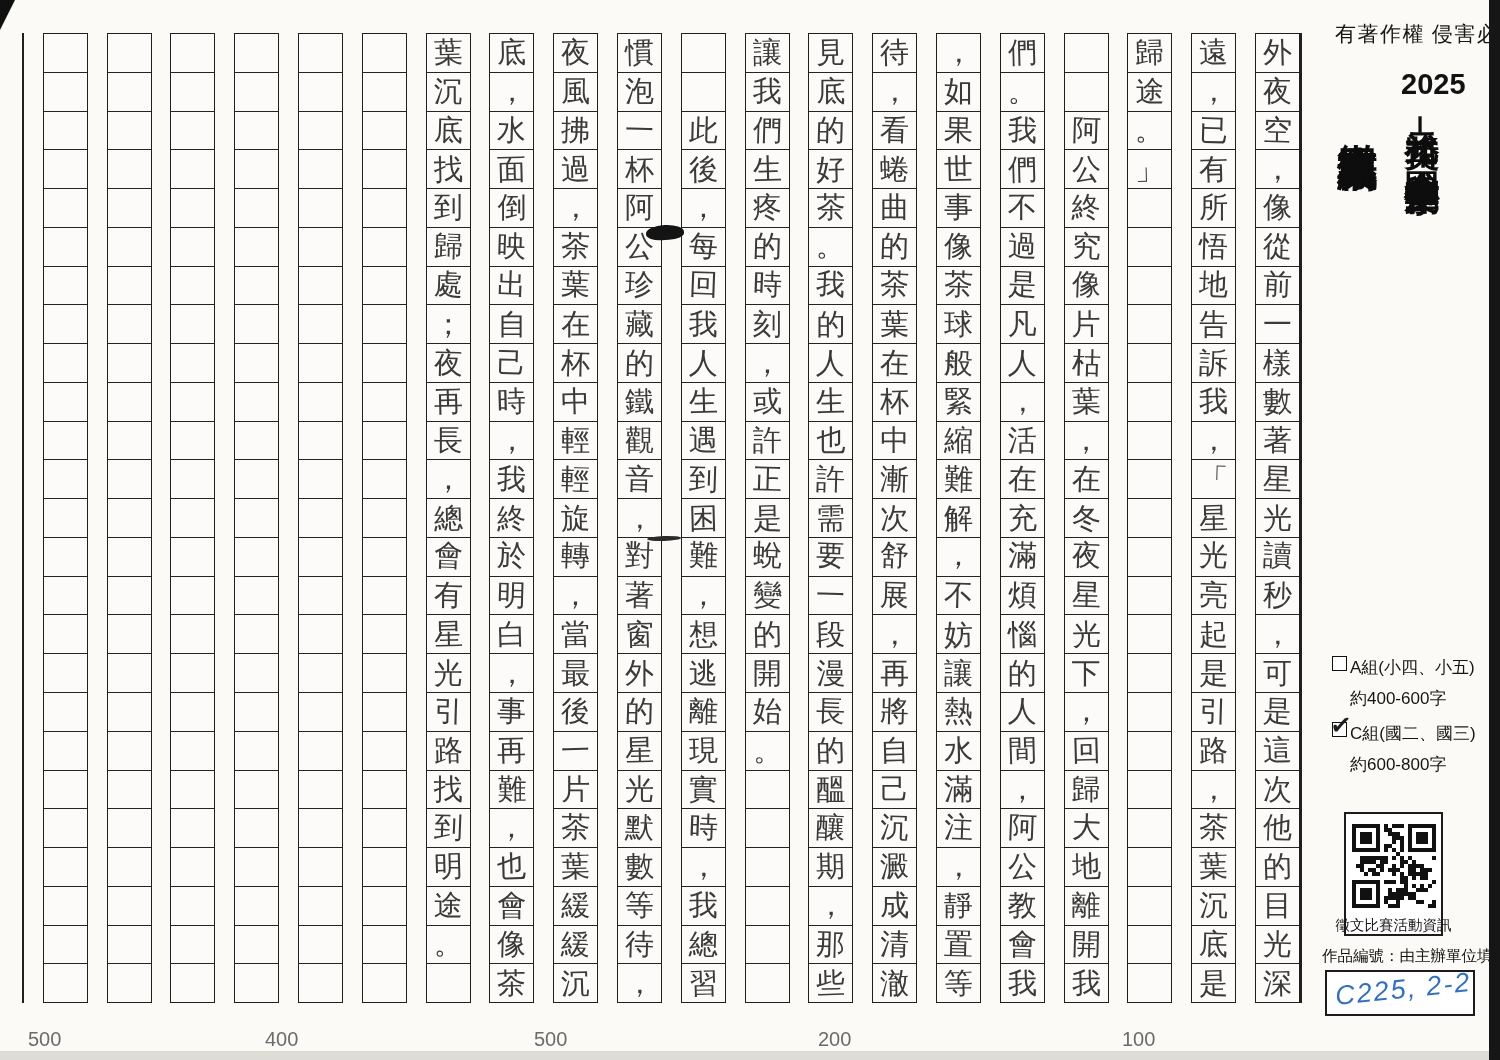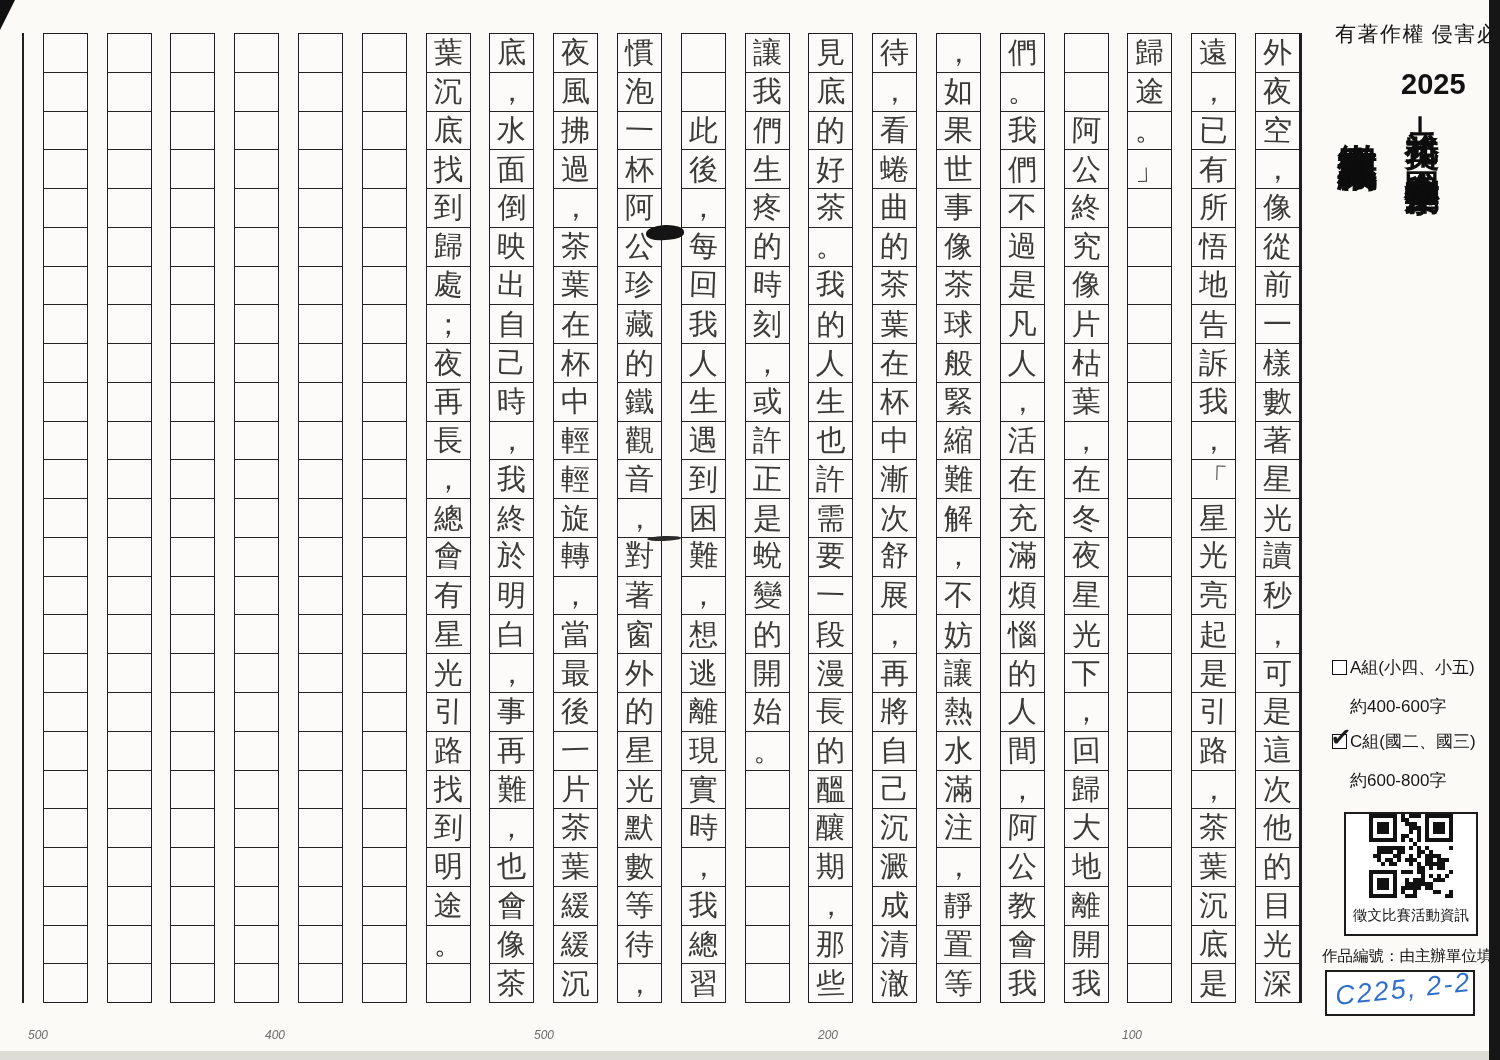--- a/index.html
+++ b/index.html
@@ -24,38 +24,38 @@
   .copyright{position:absolute;left:1307px;top:20px;font-family:"Liberation Serif",serif;
              font-size:21px;letter-spacing:1.5px;color:#171717;white-space:nowrap;margin-left:28px;}
   .year{position:absolute;left:1401px;top:68px;font-size:29px;font-weight:600;color:#121212;}
   .title-main{position:absolute;left:1405px;top:104px;writing-mode:vertical-rl;
               font-size:35px;font-weight:700;line-height:1;letter-spacing:1px;color:#0d0d0d;}
   .title-sub{position:absolute;left:1338px;top:112px;writing-mode:vertical-rl;
              font-size:40px;font-weight:700;line-height:1;letter-spacing:1px;color:#0d0d0d;}
 
   .groups{position:absolute;left:1332px;top:656px;width:160px;}
   .group-item{margin-bottom:12px;}
-  .group-row{display:flex;align-items:center;}
+  .group-row{display:flex;}
   .gbox{width:13px;height:13px;border:1.7px solid #111;margin-right:3px;position:relative;flex:none;background:#fff;}
   .tick{position:absolute;left:-3px;top:-13px;font-size:26px;color:#1d1d1d;transform:rotate(6deg);font-weight:700;}
   .glabel{font-size:17px;white-space:nowrap;color:#151515;}
-  .gsub{font-size:17px;margin-left:18px;margin-top:16px;color:#151515;}
+  .gsub{font-size:17px;margin-left:18px;margin-top:8px;color:#151515;}
 
-  .qrbox{position:absolute;left:1344px;top:812px;width:134px;height:124px;border:2px solid #1c1c1c;
-         box-sizing:border-box;display:flex;flex-direction:column;align-items:center;padding-top:0;background:#fff;}
+  .qrbox{position:absolute;left:1344px;top:812px;width:99px;height:124px;border:2px solid #1c1c1c;
+         box-sizing:border-box;display:flex;flex-direction:column;align-items:center;padding-top:10px;background:#fff;}
   .qrcaption{font-size:14.5px;margin-top:4px;white-space:nowrap;color:#141414;}
 
   .worklabel{position:absolute;left:1322px;top:946px;font-size:15.5px;color:#141414;white-space:nowrap;}
   .workbox{position:absolute;left:1325px;top:970px;width:150px;height:46px;border:2px solid #1c1c1c;
            box-sizing:border-box;background:#fff;}
   .workvalue{position:absolute;left:8px;top:2px;color:#2e6fce;font-size:27px;font-style:italic;
              letter-spacing:2px;transform:rotate(-6deg);white-space:nowrap;}
 
   
-  .rm{position:absolute;top:1028px;font-size:12px;color:#6b6b6b;font-style:italic;}
+  .rm{position:absolute;top:1028px;font-size:20px;color:#6b6b6b;}
   .rm-0{left:28px}.rm-1{left:265px}.rm-2{left:534px}.rm-3{left:818px}.rm-4{left:1122px}
 
   
   .scan-right{position:absolute;right:0;top:0;width:11px;height:100%;background:#161616;}
   .scan-corner{position:absolute;left:0;top:0;width:0;height:0;
                border-top:30px solid #101010;border-right:15px solid transparent;}
   .scan-bottom{position:absolute;left:0;bottom:0;width:100%;height:9px;background:#dedcd7;}
   .blot1{position:absolute;left:646px;top:225px;width:38px;height:15px;background:#141414;
          border-radius:55% 55% 45% 45%;transform:rotate(-3deg);}
   .blot2{position:absolute;left:647px;top:536px;width:34px;height:5px;background:#2b2b2b;

